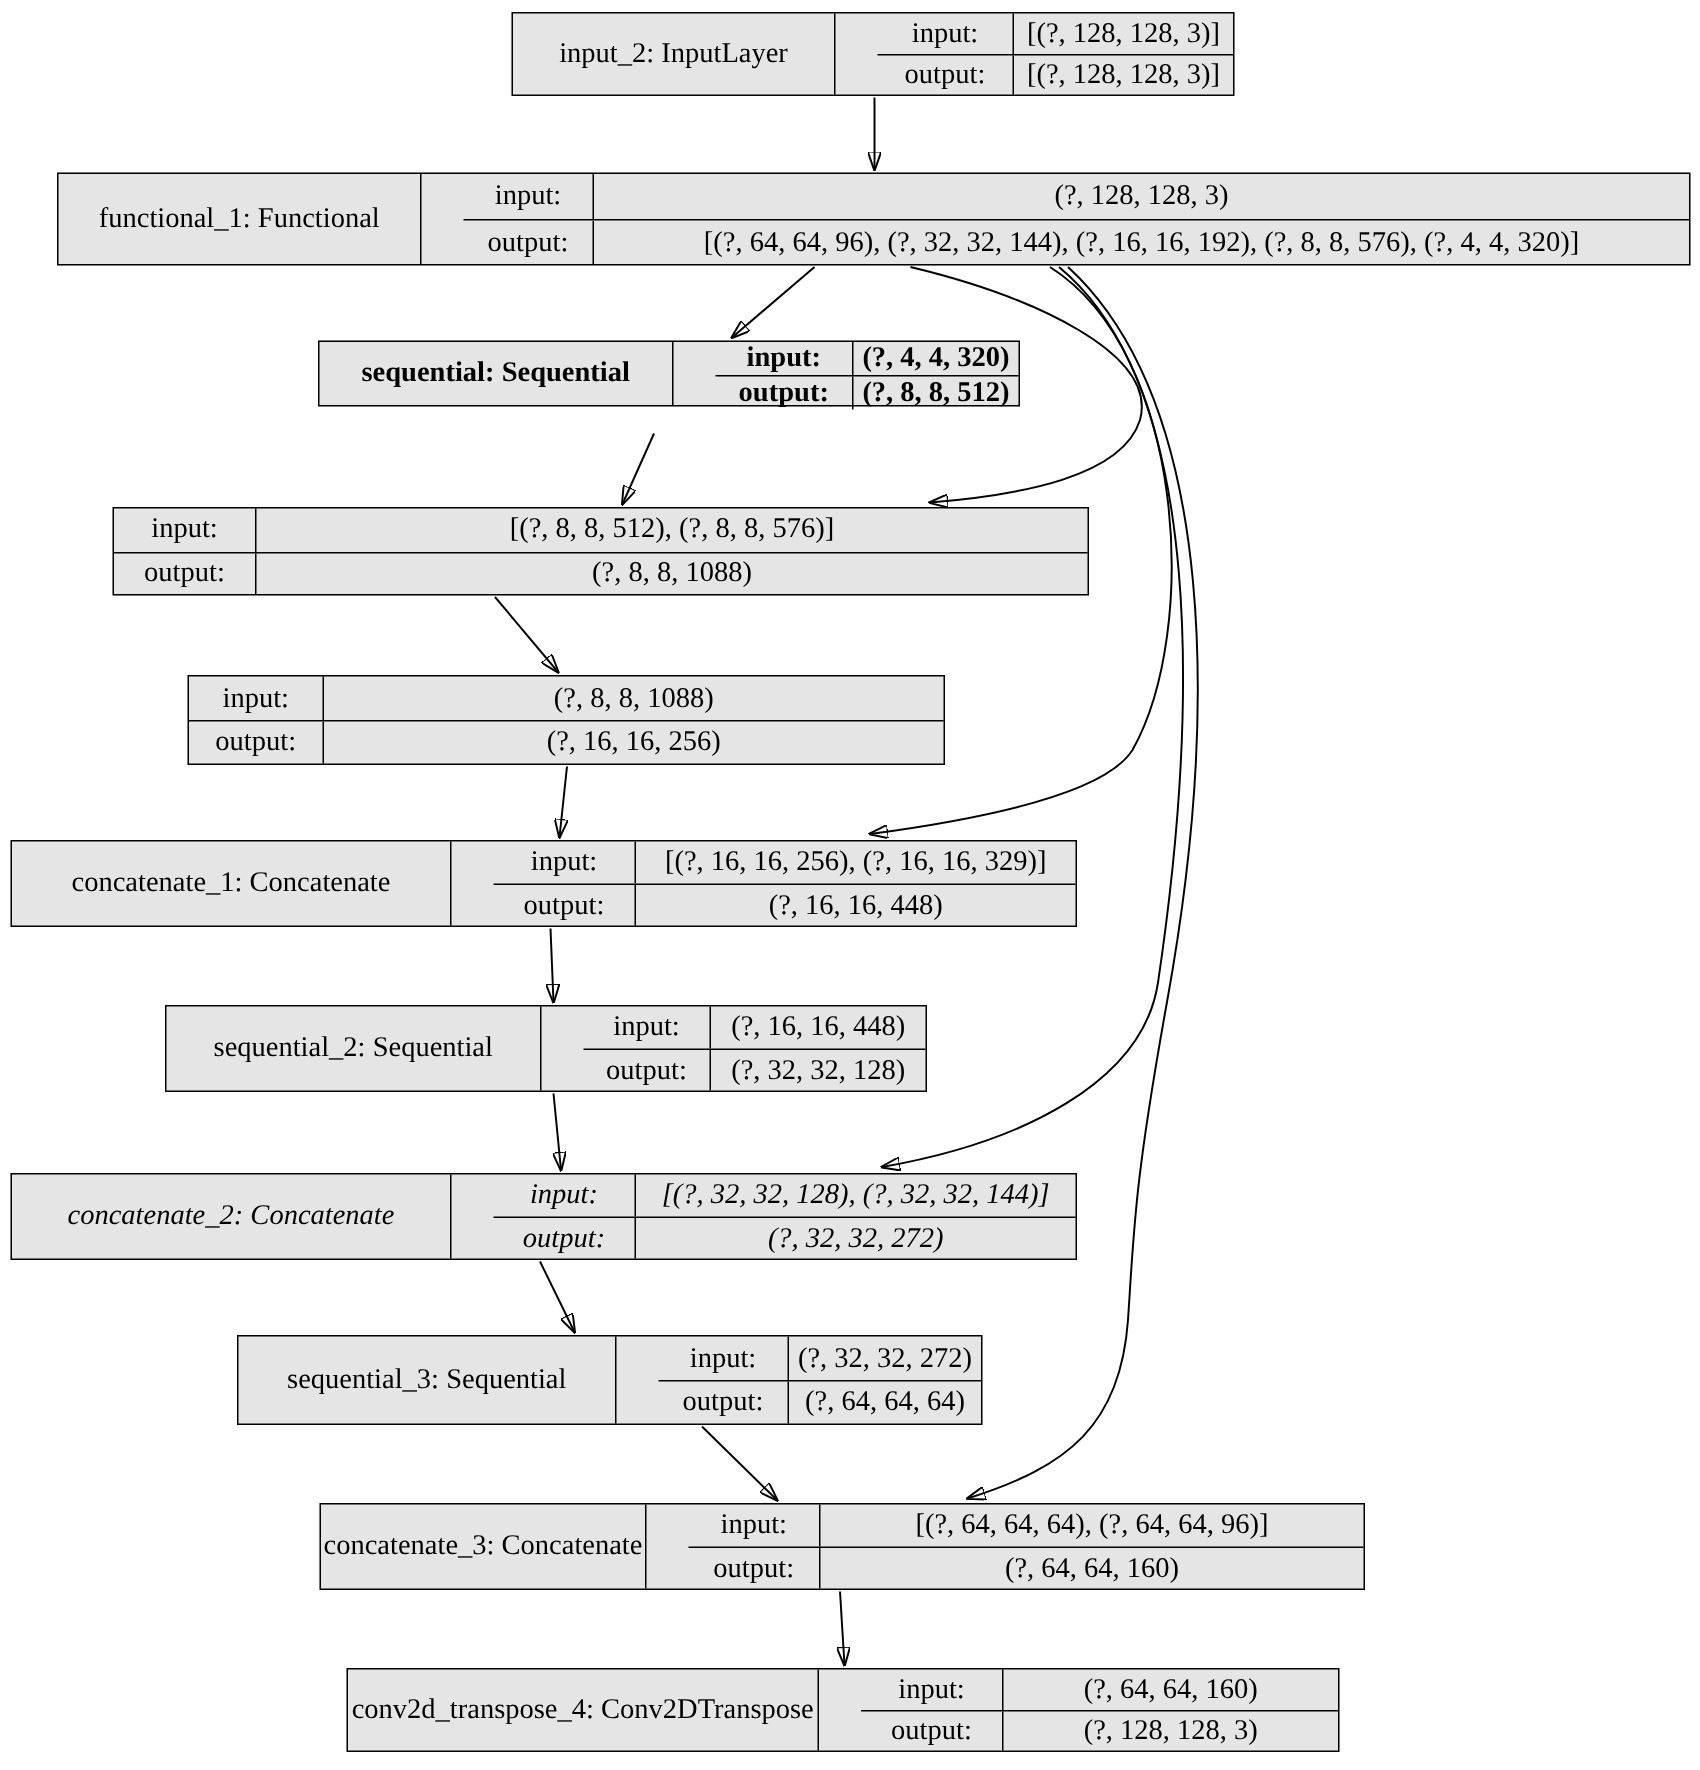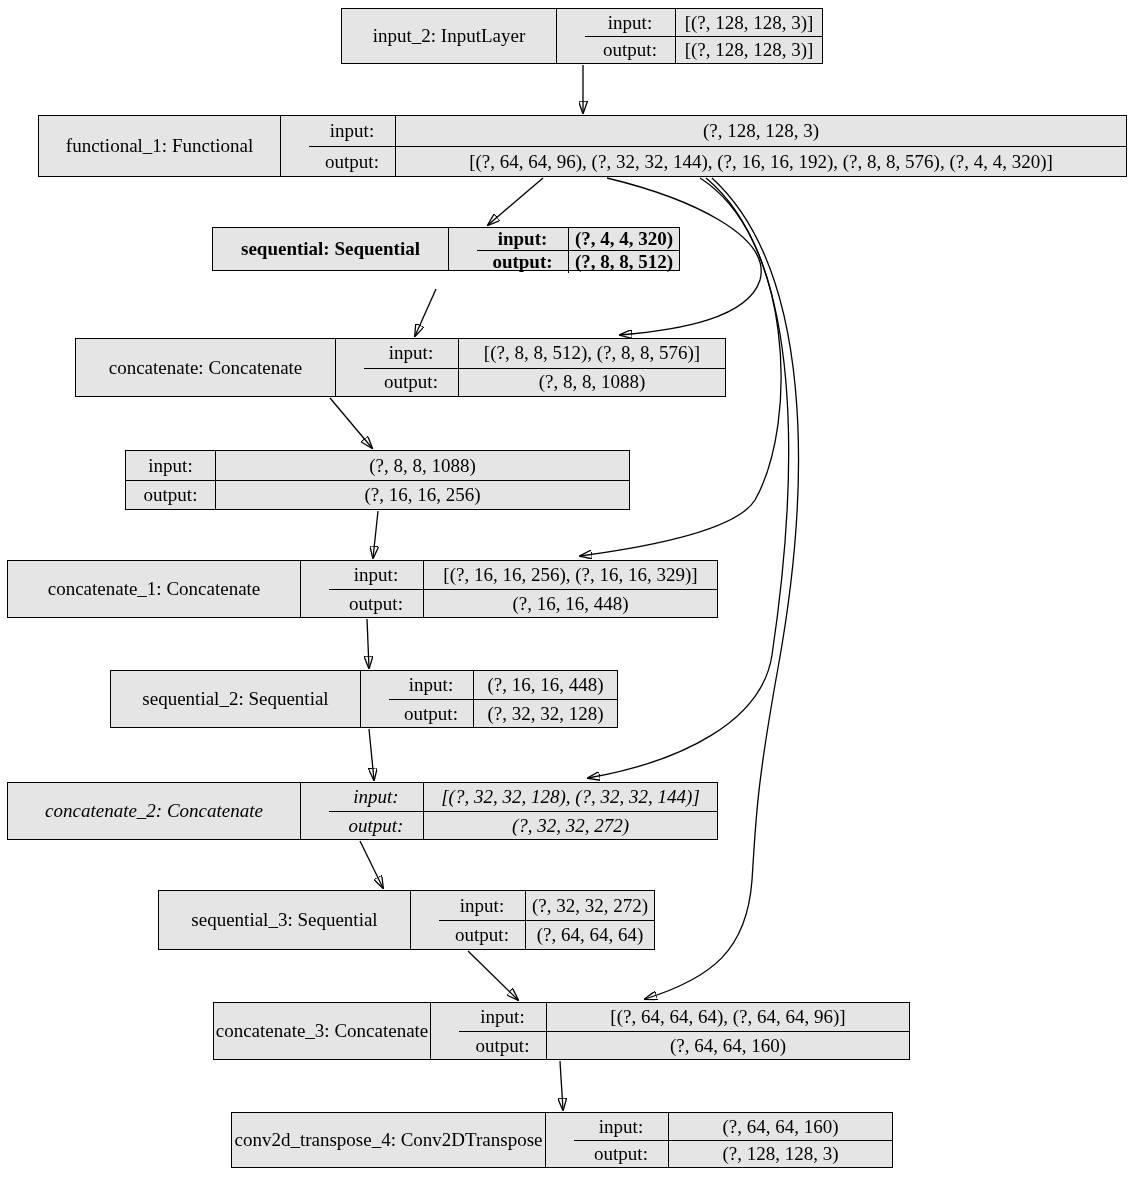--- a/index.html
+++ b/index.html
@@ -126,21 +126,20 @@
         <div class="val">(?, 4, 4, 320)</div>
       </div>
       <div class="row r2" style="grid-template-columns:92px 1fr;">
         <div class="lbl">output:</div>
         <div class="val">(?, 8, 8, 512)</div>
       </div>
     </div>
   </div>
 
   <div class="node" style="left:75px;top:338px;width:651px;height:59px;">
-    <div class="title" style="width:260px;">concatenate: Concatenate</div>
     <div class="cells">
       <div class="row r1" style="grid-template-columns:95px 1fr;">
         <div class="lbl">input:</div>
         <div class="val">[(?, 8, 8, 512), (?, 8, 8, 576)]</div>
       </div>
       <div class="row r2" style="grid-template-columns:95px 1fr;">
         <div class="lbl">output:</div>
         <div class="val">(?, 8, 8, 1088)</div>
       </div>
     </div>

